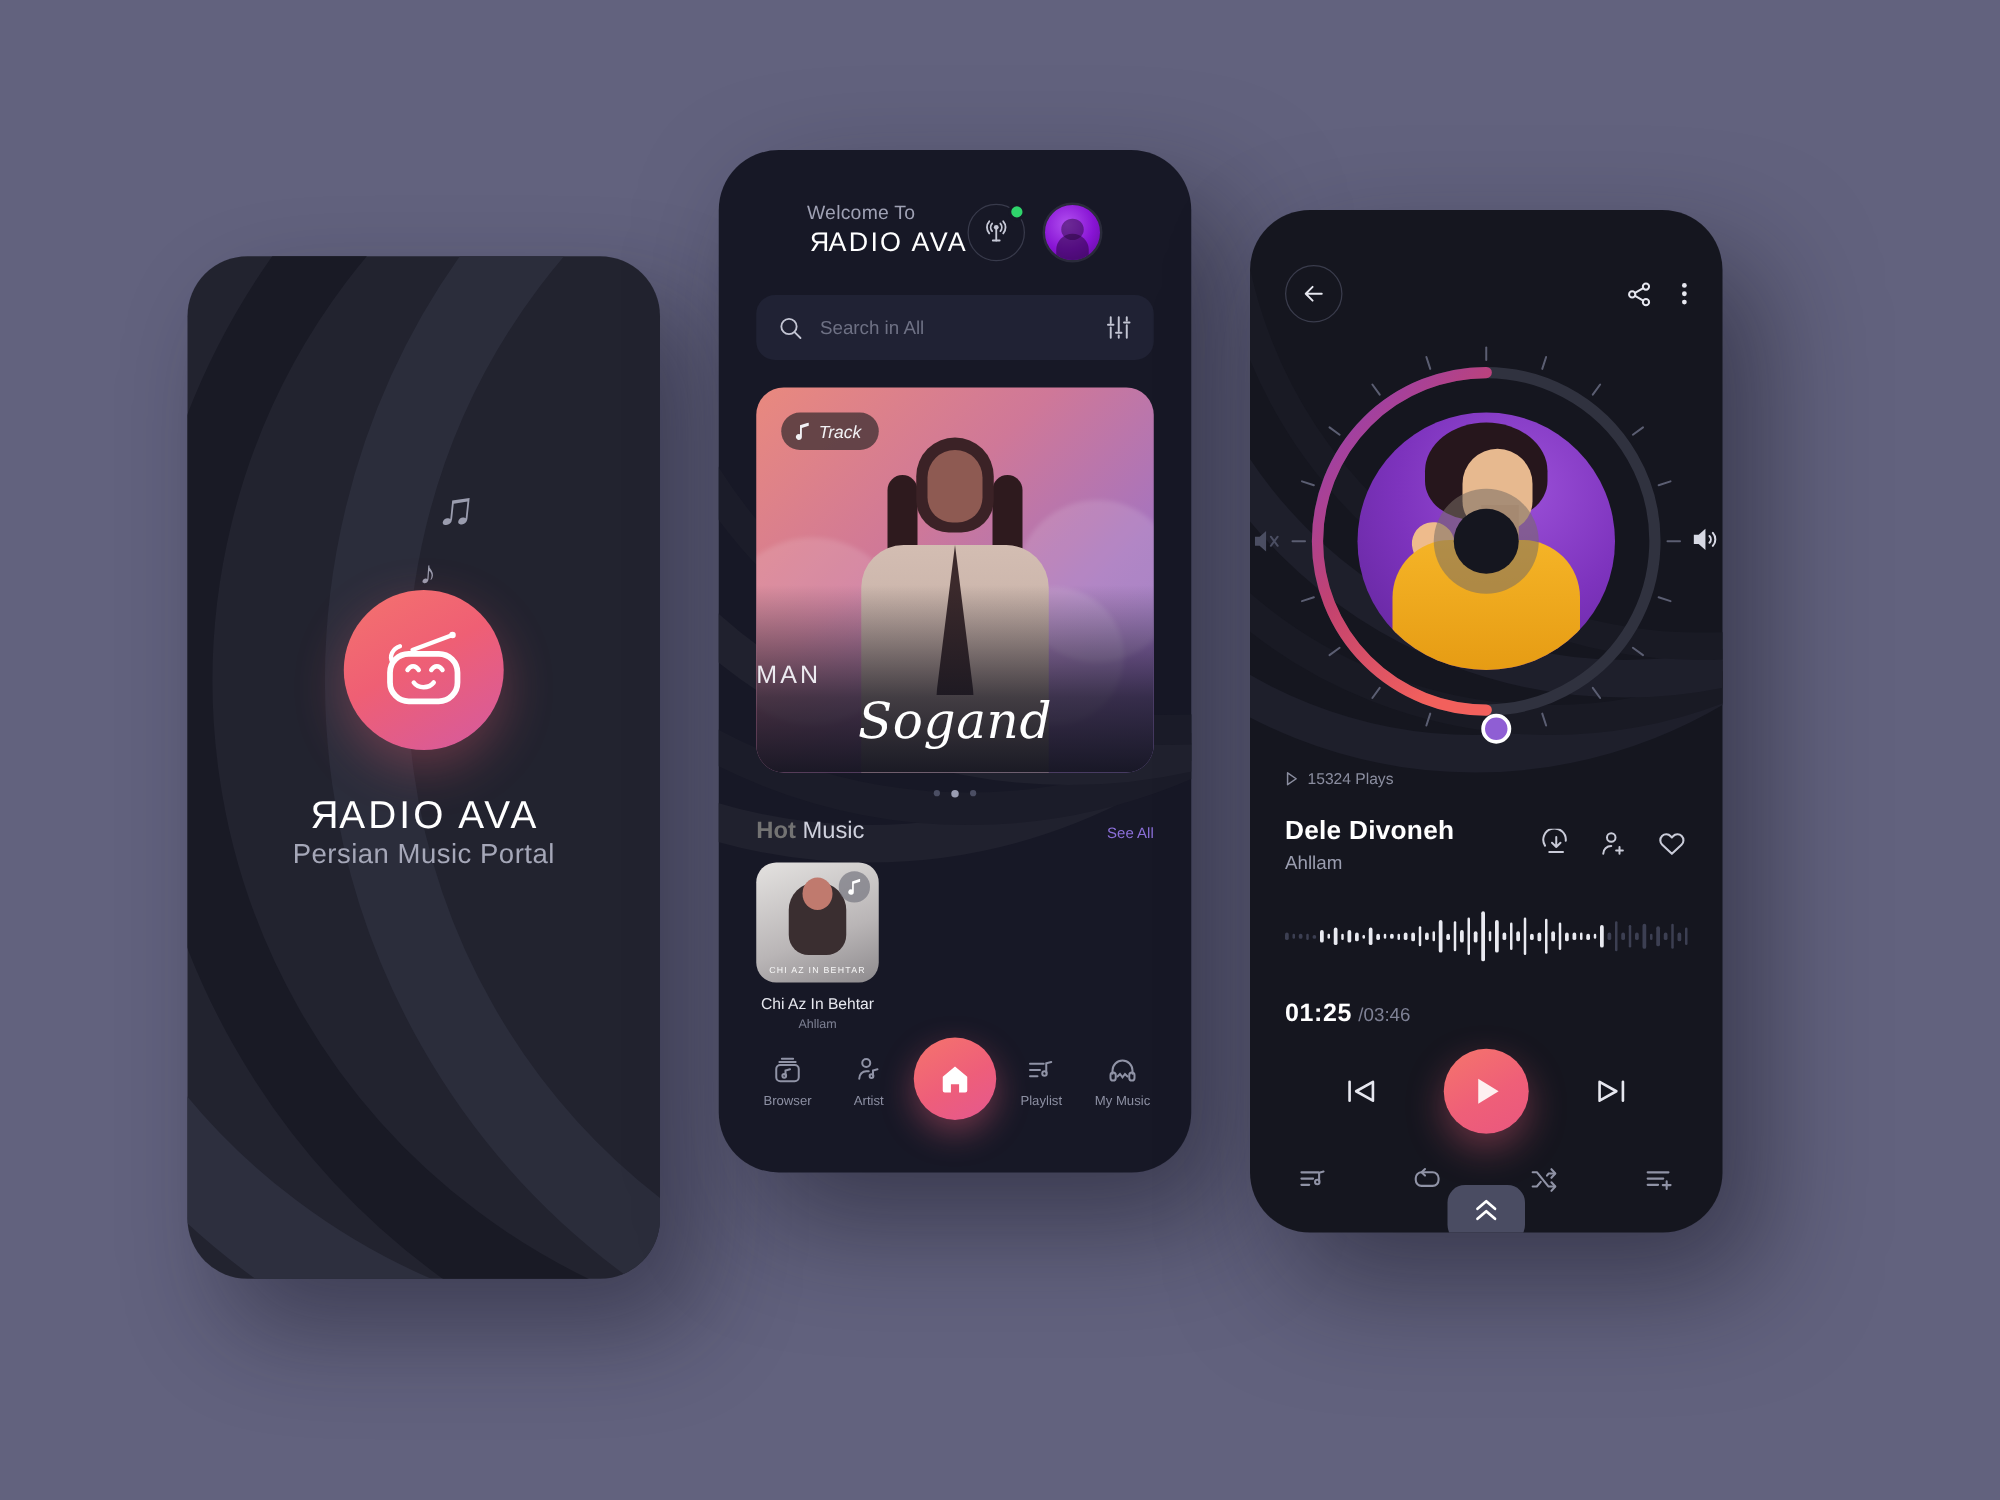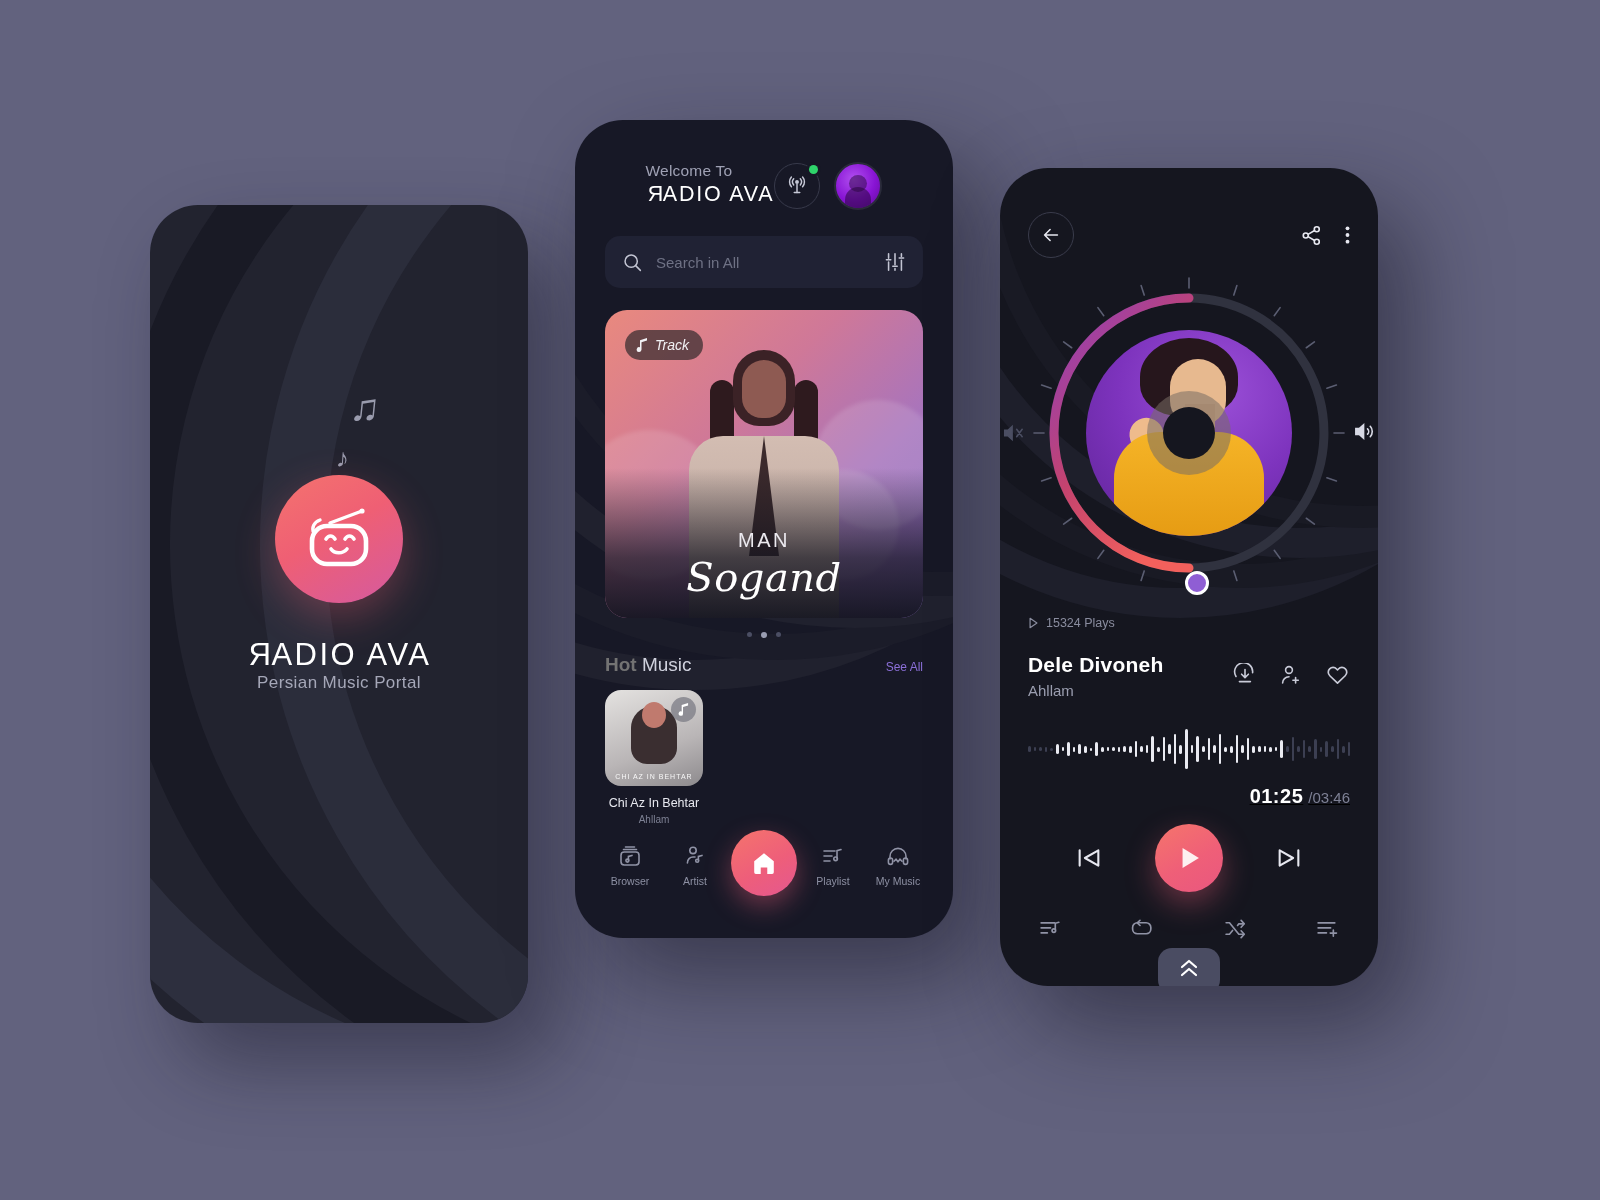--- a/index.html
+++ b/index.html
@@ -51,21 +51,21 @@
     width:128px;height:128px;border-radius:50%;
     background: linear-gradient(150deg,#f4736e 0%,#ef5f74 45%,#d45aa0 100%);
     display:flex;align-items:center;justify-content:center;
     box-shadow:0 14px 40px rgba(238,95,116,.32);
   }
   .brand-word{
     margin-top:34px; font-size:31px; letter-spacing:2.5px; color:#ffffff;
     font-weight:400; font-family:"Liberation Sans", sans-serif;
   }
   .brand-word .first-l{ display:inline-block; transform:scaleX(-1); }
-  .brand-sub{ margin-top:0; font-size:17px; color:#a5a7b8; letter-spacing:.4px;}
+  .brand-sub{ margin-top:0; font-size:22px; color:#a5a7b8; letter-spacing:.4px;}
 
   
   #phone2{
     left:575px; top:120px; width:378px; height:818px;
     border-radius:48px;
     background:#171826;
     box-shadow: 30px 40px 90px rgba(18,18,32,.5);
   }
   #phone2 .b1{ width:900px;height:900px;left:-330px;top:-330px;border-width:30px;border-color:#20212e;}
   #phone2 .b2{ width:900px;height:900px;left:-250px;top:-360px;border-width:26px;border-color:#1b1c29;}
@@ -143,21 +143,21 @@
   .feature .fade{
     position:absolute; inset:auto 0 0 0; height:150px;
     background: linear-gradient(180deg,rgba(18,19,30,0) 0%, rgba(18,19,30,.72) 60%, rgba(18,19,30,.95) 100%);
   }
   .badge-track{
     position:absolute; left:20px; top:20px; height:30px; border-radius:15px;
     background:rgba(58,46,48,.74); display:flex;align-items:center; gap:7px;
     padding:0 14px 0 11px; color:#f1f1f4; font-size:14px; font-style:italic;
   }
   .feat-title{
-    position:absolute; left:0; right:0; bottom:66px; text-align:center;
+    position:absolute; left:0; right:0; bottom:66px; 
     color:#eceaf0; font-size:20px; letter-spacing:2.5px;
   }
   .feat-artist{
     position:absolute; left:0; right:0; bottom:18px; text-align:center;
     color:#ffffff; font-size:40px; font-style:italic;
     font-family:"DejaVu Serif", serif; letter-spacing:.5px;
   }
   .dots{ display:flex;justify-content:center;gap:9px;margin-top:14px;}
   .dots i{ width:5px;height:5px;border-radius:50%;background:#4b4e63;display:block;}
   .dots i.on{ background:#9a9db2; width:6px;height:6px;}
@@ -254,21 +254,21 @@
   .track-row{ margin-top:22px; display:flex; align-items:flex-end; justify-content:space-between;}
   .plays{ display:flex;align-items:center;gap:7px;color:#8a8d9f;font-size:12.5px;}
   .t-name{ margin-top:23px; color:#ffffff; font-size:21px; font-weight:700; letter-spacing:.2px;}
   .t-artist{ margin-top:5px; color:#9b9eb0; font-size:15px;}
   .t-icons{ display:flex; align-items:center; gap:22px; margin-bottom:12px;}
 
   .wave{ margin-top:22px; height:56px; display:flex; align-items:center; gap:3px; justify-content:space-between;}
   .wave i{ display:block; width:3px; border-radius:2px; background:#3c3f52;}
   .wave i.lit{ background:#e9eaf1; }
 
-  .time{ margin-top:8px; text-align:right;text-decoration:underline; }
+  .time{ margin-top:23px; text-align:left; }
   .time .cur{ color:#ffffff; font-size:20px; font-weight:700; letter-spacing:.5px;}
   .time .tot{ color:#7e8195; font-size:15px; margin-left:5px;}
 
   .controls{ margin-top:16px; display:flex;align-items:center;justify-content:center;gap:52px;}
   .play-fab{
     width:68px;height:68px;border-radius:50%;
     background: linear-gradient(150deg,#f5756b,#ef5f78 55%,#e9577f);
     display:flex;align-items:center;justify-content:center;
     box-shadow:0 12px 30px rgba(239,95,120,.38);
   }

